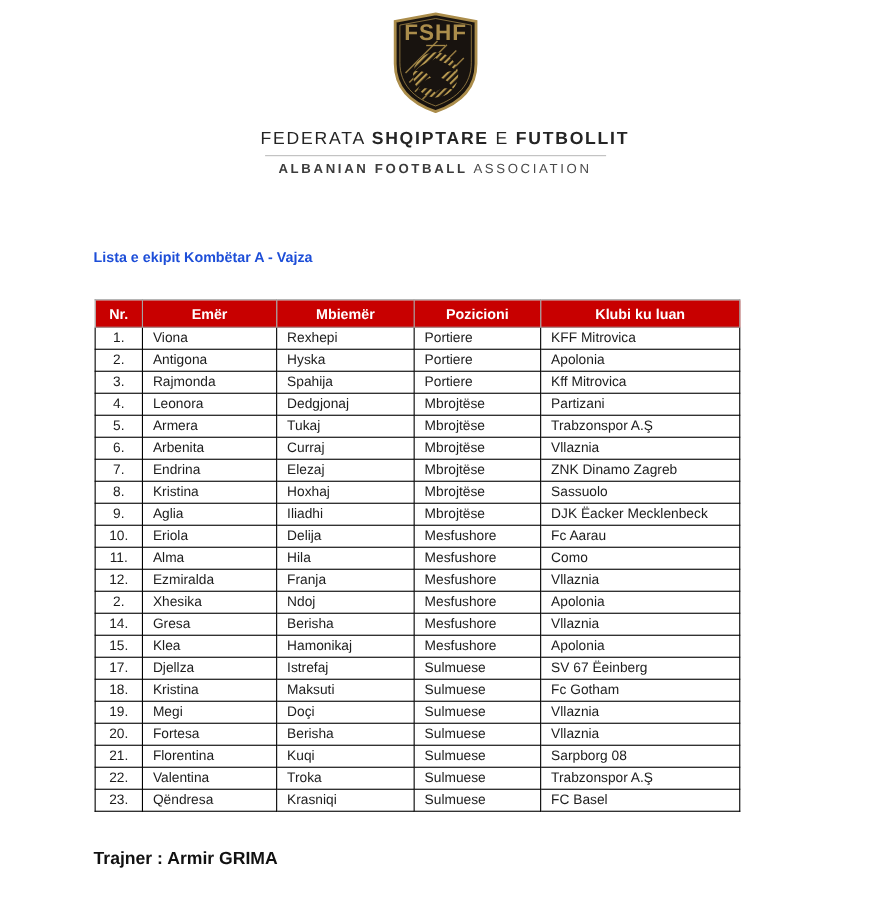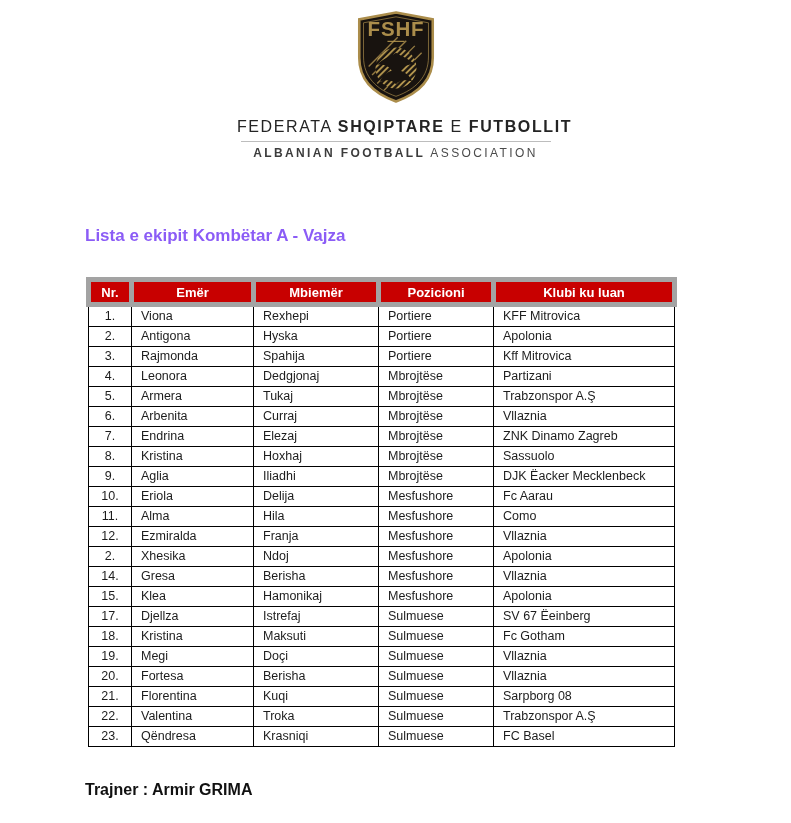--- a/index.html
+++ b/index.html
@@ -28,30 +28,30 @@
   .brand-line1 .w-heavy { font-weight:800; }
   .brand-rule { width:310px; height:1px; background:#bdbdbd; margin:5px auto 4px auto; }
   .brand-line2 { font-size:12px; letter-spacing:2.4px; color:#3c3c3c; }
   .brand-line2 .w-semi { font-weight:700; }
   .brand-line2 .w-heavy { font-weight:800; }
   .brand-line2 .w-light { font-weight:400; color:#4a4a4a; }
 
   
   .doc-title {
     margin:66px 0 0 85px;
-    font-size:17px; font-weight:700; color:#8b5cf6;
+    font-size:13px; font-weight:700; color:#1d4ed8;
   }
 
   
   .roster-wrap { margin:31px 0 0 86px; }
   table.roster { border-collapse:collapse; table-layout:fixed; width:586px; }
   table.roster th {
     background:var(--header-bg,#c80000);
     color:#ffffff; font-weight:700; font-size:13px;
-    height:25px; border:5px solid #a3a3a3; text-align:center;
+    height:25px; border:1px solid #a3a3a3; text-align:center;
   }
   table.roster td {
     border:1px solid #000; height:20px;
     font-size:12.5px; line-height:19px; color:#1c1c1c;
     padding:0 2px 0 9px; white-space:nowrap; overflow:hidden;
   }
   table.roster td.col-nr { text-align:center; padding:0; }
 
   
   .coach-line { margin:34px 0 0 85px; font-size:16px; font-weight:700; color:#111; }

